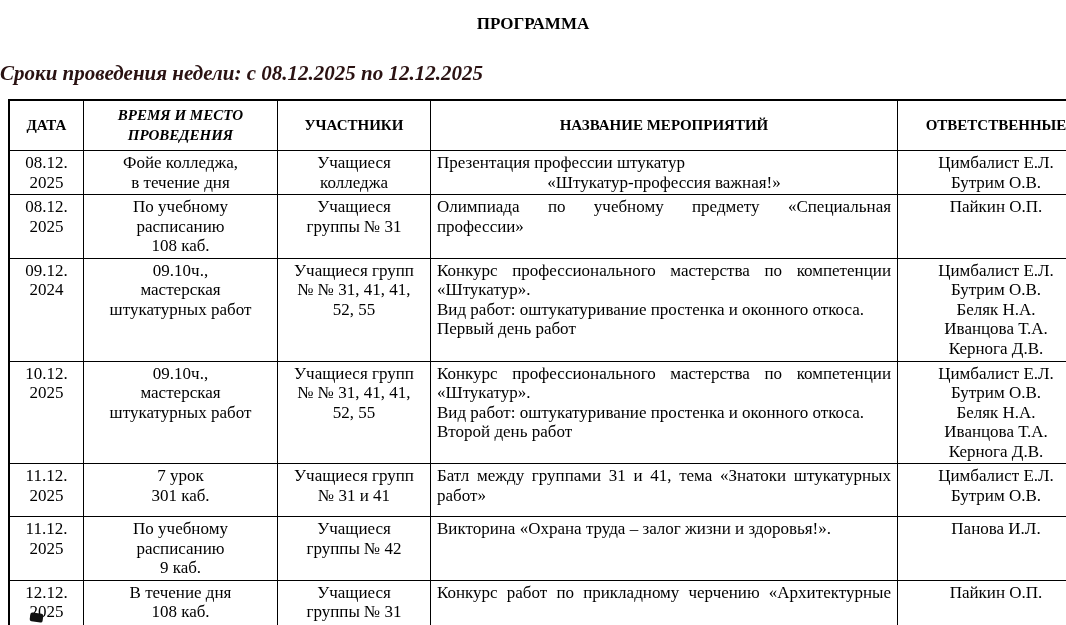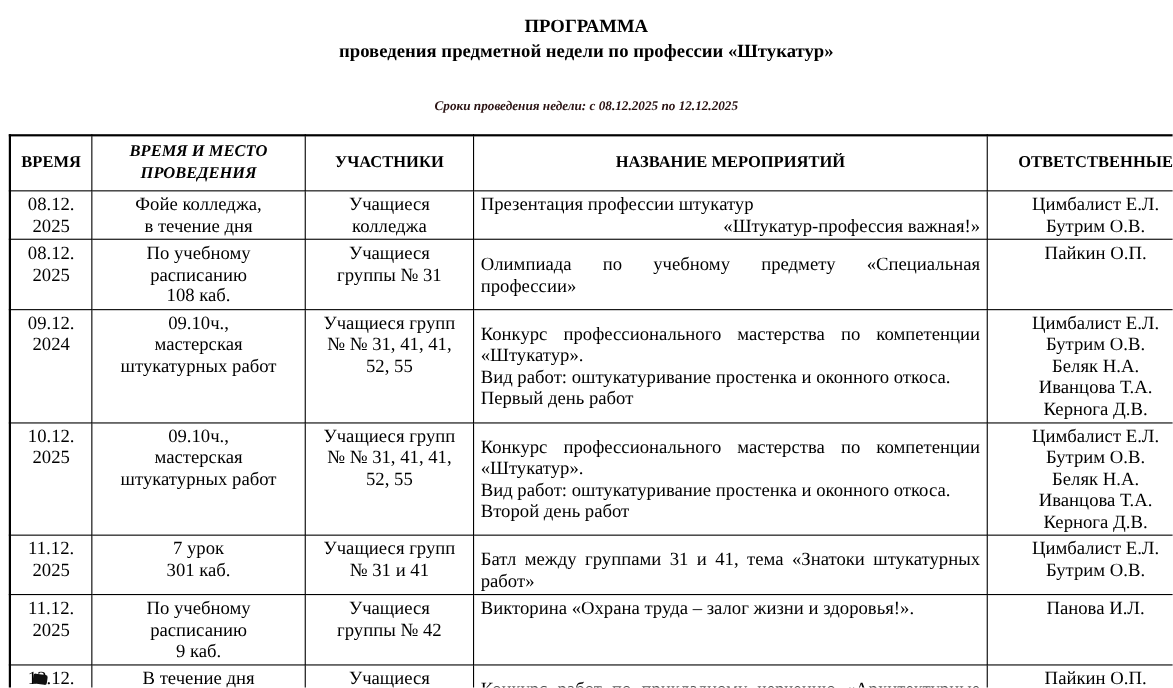--- a/index.html
+++ b/index.html
@@ -13,24 +13,23 @@
   .page { position: relative; width: 1066px; height: 442px; }
 
   .doc-title {
     text-align: center;
     font-weight: bold;
     font-size: 17px;
     line-height: 23px;
   }
   .doc-title.first { padding-top: 12px; }
   .doc-subtitle {
-    text-align: center;
     font-weight: bold;
     font-style: italic;
-    font-size: 12px;
+    font-size: 21px;
     line-height: 22px;
     margin-top: 27px;
     color: #2a1212;
   }
 
   table.schedule {
     border-collapse: collapse;
     table-layout: fixed;
     margin: 15px 0 0 8px;
     width: 1050px;
@@ -58,22 +57,22 @@
   .col-participants{ width: 146px; }
   .col-event       { width: 460px; margin-left: 22px; }
   .col-responsible { width: 190px; }
 
   td.cell-date, td.cell-time-place, td.cell-participants, td.cell-responsible {
     text-align: center;
     white-space: pre-line;
   }
   td.cell-event { text-align: left; font-family: Liberation Serif, serif; }
   td.cell-event .l-left    { text-align: left; }
-  td.cell-event .l-center  { text-align: right; }
-  td.cell-event .l-justify { text-align: justify; text-align-last: justify; margin-top: 10px; }
+  td.cell-event .l-center  { text-align: center; }
+  td.cell-event .l-justify { text-align: justify; text-align-last: justify; }
 
   tbody tr:nth-child(1) { height: 41px; }
   tbody tr:nth-child(2) { height: 58px; }
   tbody tr:nth-child(3) { height: 103px; }
   tbody tr:nth-child(4) { height: 102px; }
   tbody tr:nth-child(5) { height: 53px; }
   tbody tr:nth-child(6) { height: 57px; }
   tbody tr:nth-child(7) { height: 46px; }
 
   .scan-artifact {
@@ -84,27 +83,26 @@
     border-radius: 2px;
     transform: rotate(8deg);
   }
 </style>
 </head>
 <body>
 
 <div class="page">
 
   <div class="doc-title first">ПРОГРАММА</div>
-  <div class="doc-title">проведения предметной недели по профессии «Штукатур»</div>
   <div class="doc-subtitle">Сроки проведения недели: с 08.12.2025 по 12.12.2025</div>
 
   <table class="schedule">
     <thead>
       <tr>
-        <th class="col-date">ВРЕМЯ</th>
+        <th class="col-date">ДАТА</th>
         <th class="col-time-place">ВРЕМЯ И МЕСТО
 ПРОВЕДЕНИЯ</th>
         <th class="col-participants">УЧАСТНИКИ</th>
         <th class="col-event">НАЗВАНИЕ МЕРОПРИЯТИЙ</th>
         <th class="col-responsible">ОТВЕТСТВЕННЫЕ</th>
       </tr>
     </thead>
     <tbody id="schedule-body">
         <tr>
           <td class="cell-date">08.12.

